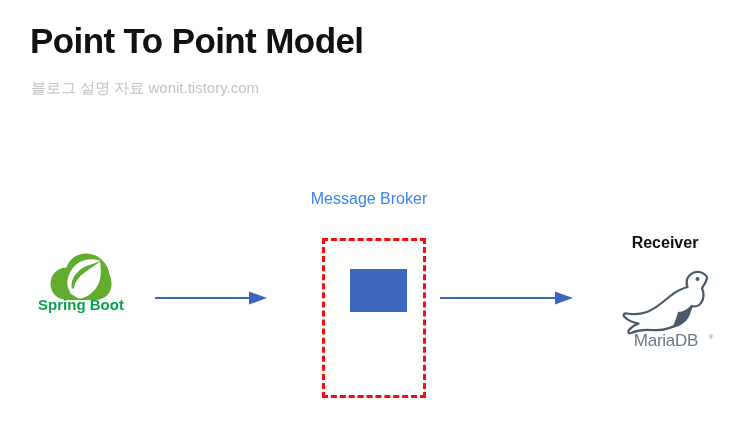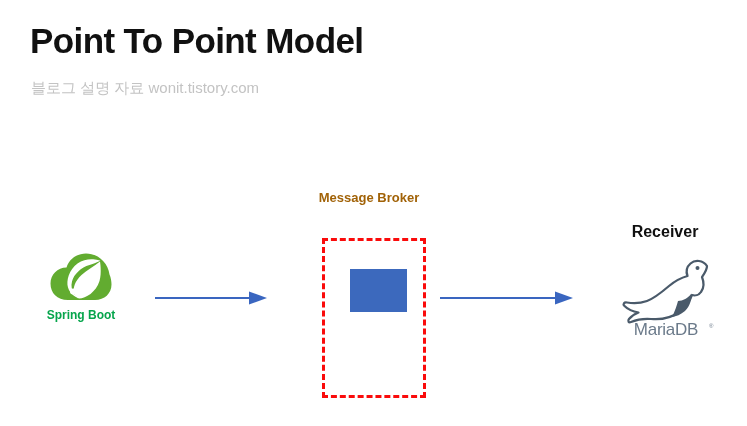--- a/index.html
+++ b/index.html
@@ -21,43 +21,43 @@
     font-size:15px;font-weight:normal;color:#c3c3c3;
     line-height:20px;white-space:nowrap;
   }
 
   
   #sender-node{position:absolute;left:16px;top:208px;width:130px;height:132px;}
   #sender-title{position:absolute;left:0;top:0;width:130px;
     font-size:16px;font-weight:bold;color:#101010;text-align:center;}
   #spring-logo{position:absolute;left:34px;top:44px;width:62px;height:50px;}
   #sender-sublabel{
-    position:absolute;left:0;top:100px;width:130px;text-align:center;
-    font-size:12px;font-weight:bold;color:#06a54c;white-space:nowrap;
+    position:absolute;left:0;top:88px;width:130px;text-align:center;
+    font-size:15px;font-weight:bold;color:#06a54c;white-space:nowrap;
   }
 
   
   #broker-node{position:absolute;left:281px;top:190px;width:176px;height:212px;}
   #broker-title{position:absolute;left:0;top:0;width:176px;
-    font-size:13px;font-weight:bold;color:#a16207;text-align:center;}
+    font-size:16px;font-weight:normal;color:#3b82f6;text-align:center;}
   #queue-box{
     position:absolute;left:41px;top:48px;width:104px;height:160px;
     border:3px dashed #fa0b0b;box-sizing:border-box;background:transparent;
   }
   #queue-square{
     position:absolute;left:25px;top:28px;width:57px;height:43px;
     background:#3c69bd;
   }
   #queue-label{
     position:absolute;left:0;top:88px;width:100px;text-align:center;
     font-size:13px;color:#111;line-height:19px;white-space:pre-line;
   }
 
   
-  #receiver-node{position:absolute;left:598px;top:223px;width:134px;height:120px;}
+  #receiver-node{position:absolute;left:598px;top:234px;width:134px;height:120px;}
   #receiver-title{position:absolute;left:0;top:0;width:134px;
     font-size:16px;font-weight:bold;color:#101010;text-align:center;}
   #mariadb-logo{position:absolute;left:18px;top:32px;width:100px;height:84px;}
 
   
   .arrow{position:absolute;height:14px;}
   #arrow-1{left:155px;top:291px;width:112px;}
   #arrow-2{left:440px;top:291px;width:133px;}
 </style>
 </head>

